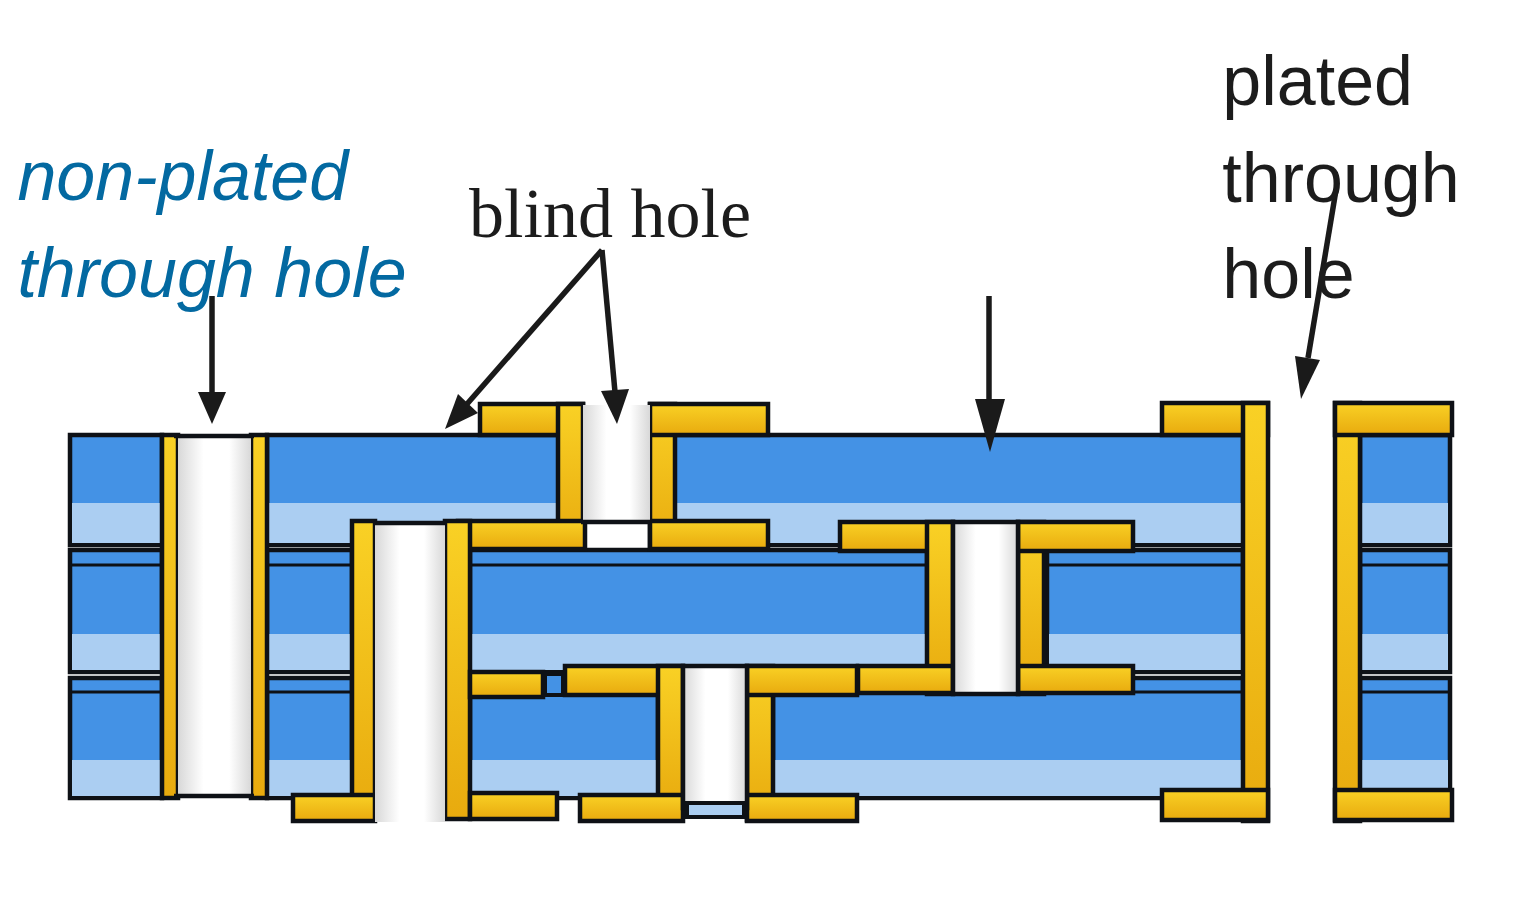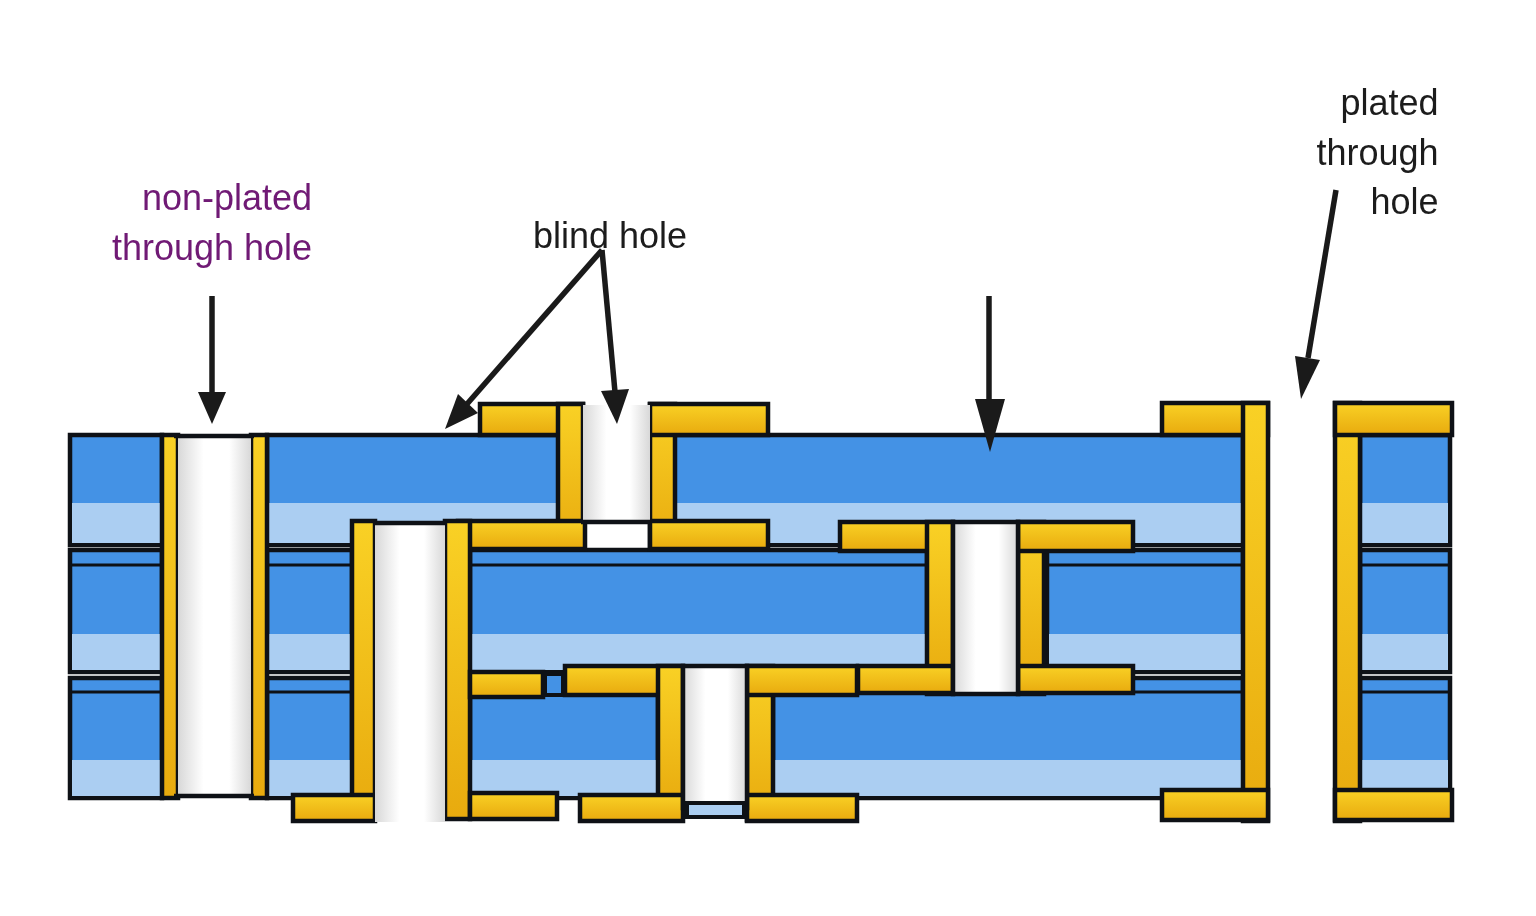--- a/index.html
+++ b/index.html
@@ -1,21 +1,21 @@
 <!DOCTYPE html>
 <html><head>
 <meta charset="utf-8">
 <style>
   html,body{margin:0;padding:0;background:#ffffff;}
   #stage{position:relative;width:1536px;height:916px;background:#fff;overflow:hidden;
          font-family:"Liberation Sans", sans-serif;}
   #diagram-svg{position:absolute;left:0;top:0;}
-  .diagram-label{position:absolute;transform:translateX(-50%);text-align:right;
-    font-size:36px;line-height:1.38;color:#1c1c1c;white-space:pre-line;
-    letter-spacing:0px;font-weight:400;margin-top:45px;}
+  .diagram-label{position:absolute;transform:translateX(-50%);text-align:left;
+    font-size:70px;line-height:1.38;color:#1c1c1c;white-space:pre-line;
+    letter-spacing:0px;font-weight:400;}
 </style>
 </head>
 <body>
 
 <div id="stage">
   <svg id="diagram-svg" width="1536" height="916" viewBox="0 0 1536 916">
     <defs>
       <linearGradient id="gold" x1="0" y1="0" x2="0" y2="1">
         <stop offset="0" id="gold-stop-1" stop-color="#f9d125"></stop>
         <stop offset="1" id="gold-stop-2" stop-color="#e8aa0e"></stop>
@@ -122,18 +122,18 @@
         <polygon points="445,429 458,394 478,413" fill="#1a1a1a"></polygon>
         <line x1="602" y1="250" x2="615" y2="392" stroke="#1a1a1a" stroke-width="5.5"></line>
         <polygon points="617,424 601,391 629,389" fill="#1a1a1a"></polygon>
         <line x1="989" y1="296" x2="989" y2="400" stroke="#1a1a1a" stroke-width="5.5"></line>
         <polygon points="990,452 975,399 1005,399" fill="#1a1a1a"></polygon>
         <line x1="1336" y1="190" x2="1308" y2="358" stroke="#1a1a1a" stroke-width="5.5"></line>
         <polygon points="1301,399 1295,356 1320,360" fill="#1a1a1a"></polygon>
       </g>
   </svg>
 
-  <div class="diagram-label" style="left: 212px; top: 128px; color: #701a75;">non-plated
+  <div class="diagram-label" style="left: 212px; top: 128px; color: #0369a1; font-style: italic;">non-plated
 through hole</div>
-  <div class="diagram-label" style="left: 610px; top: 166px; color: rgb(28, 28, 28);">blind hole</div>
+  <div class="diagram-label" style="left: 610px; top: 166px; color: rgb(28, 28, 28); font-family: Liberation Serif, serif;">blind hole</div>
   <div class="diagram-label" style="left: 1341px; top: 33px; color: rgb(28, 28, 28);">plated through
 hole</div>
 </div>
 
 </body></html>

